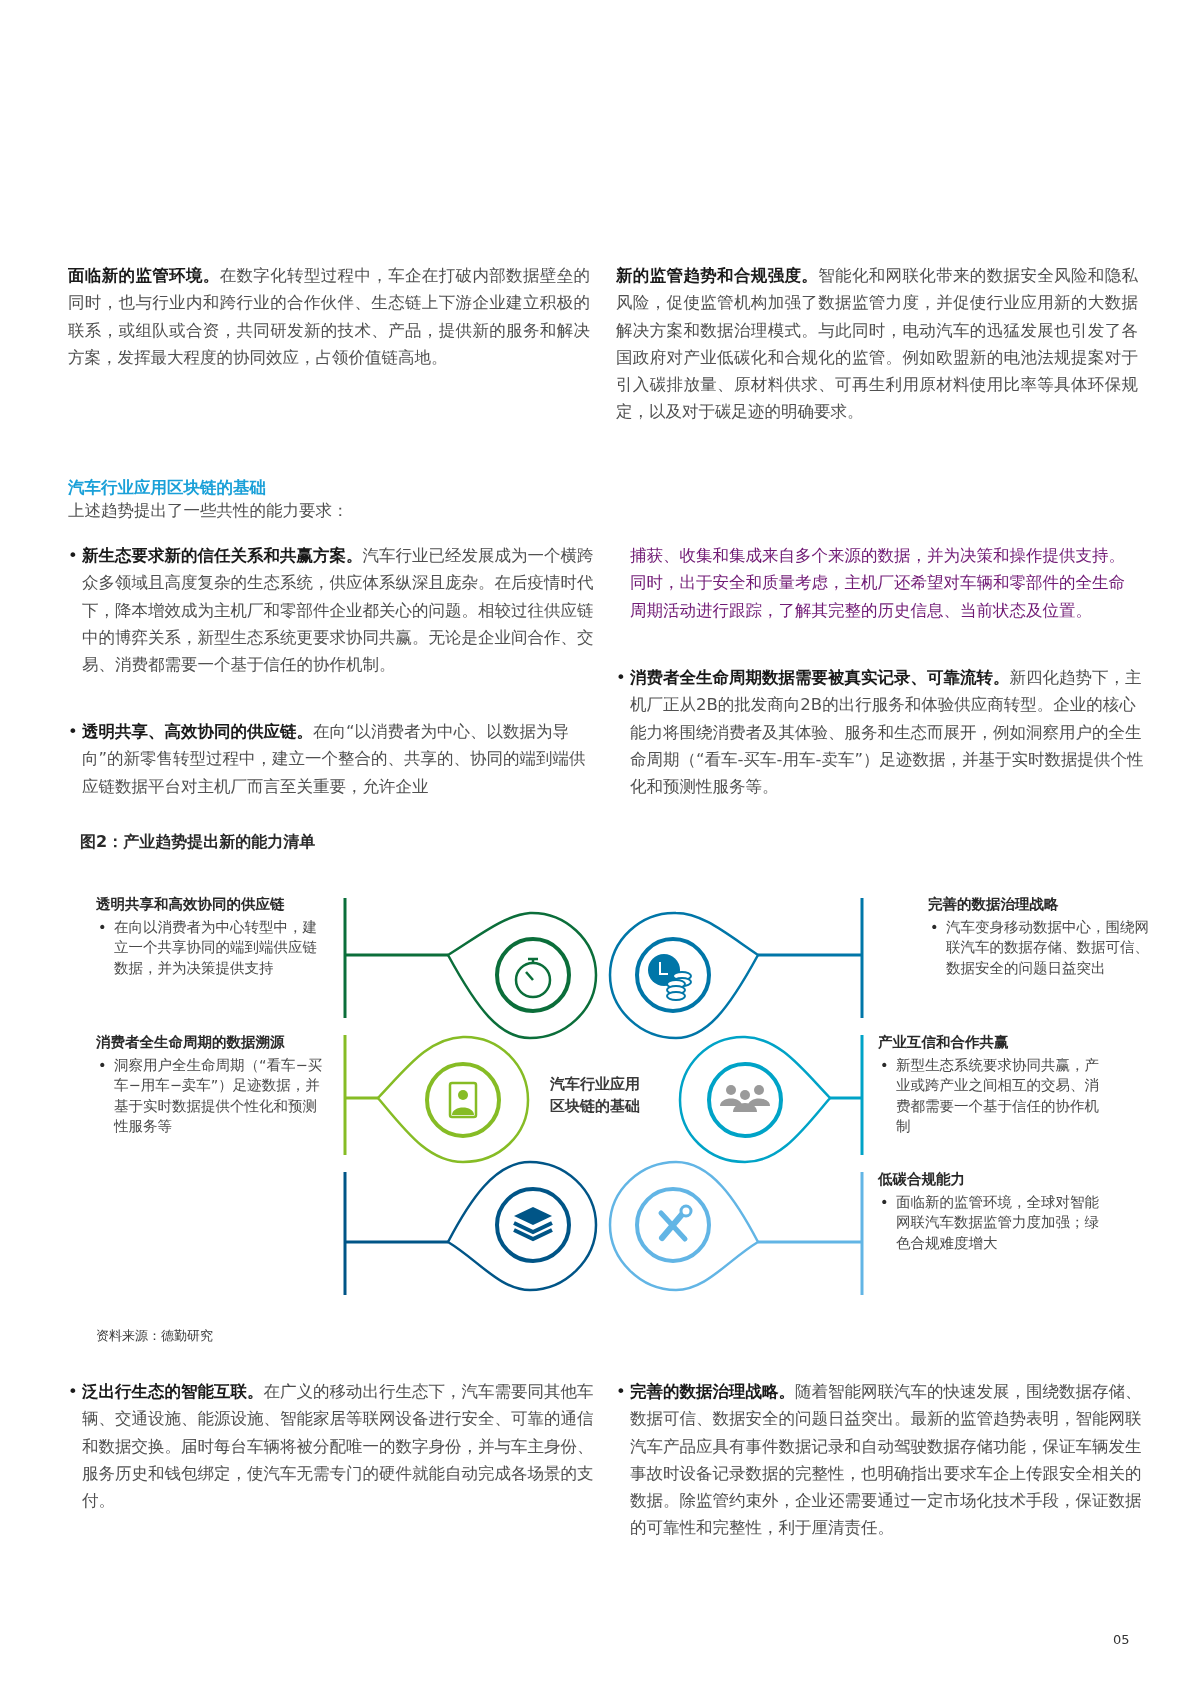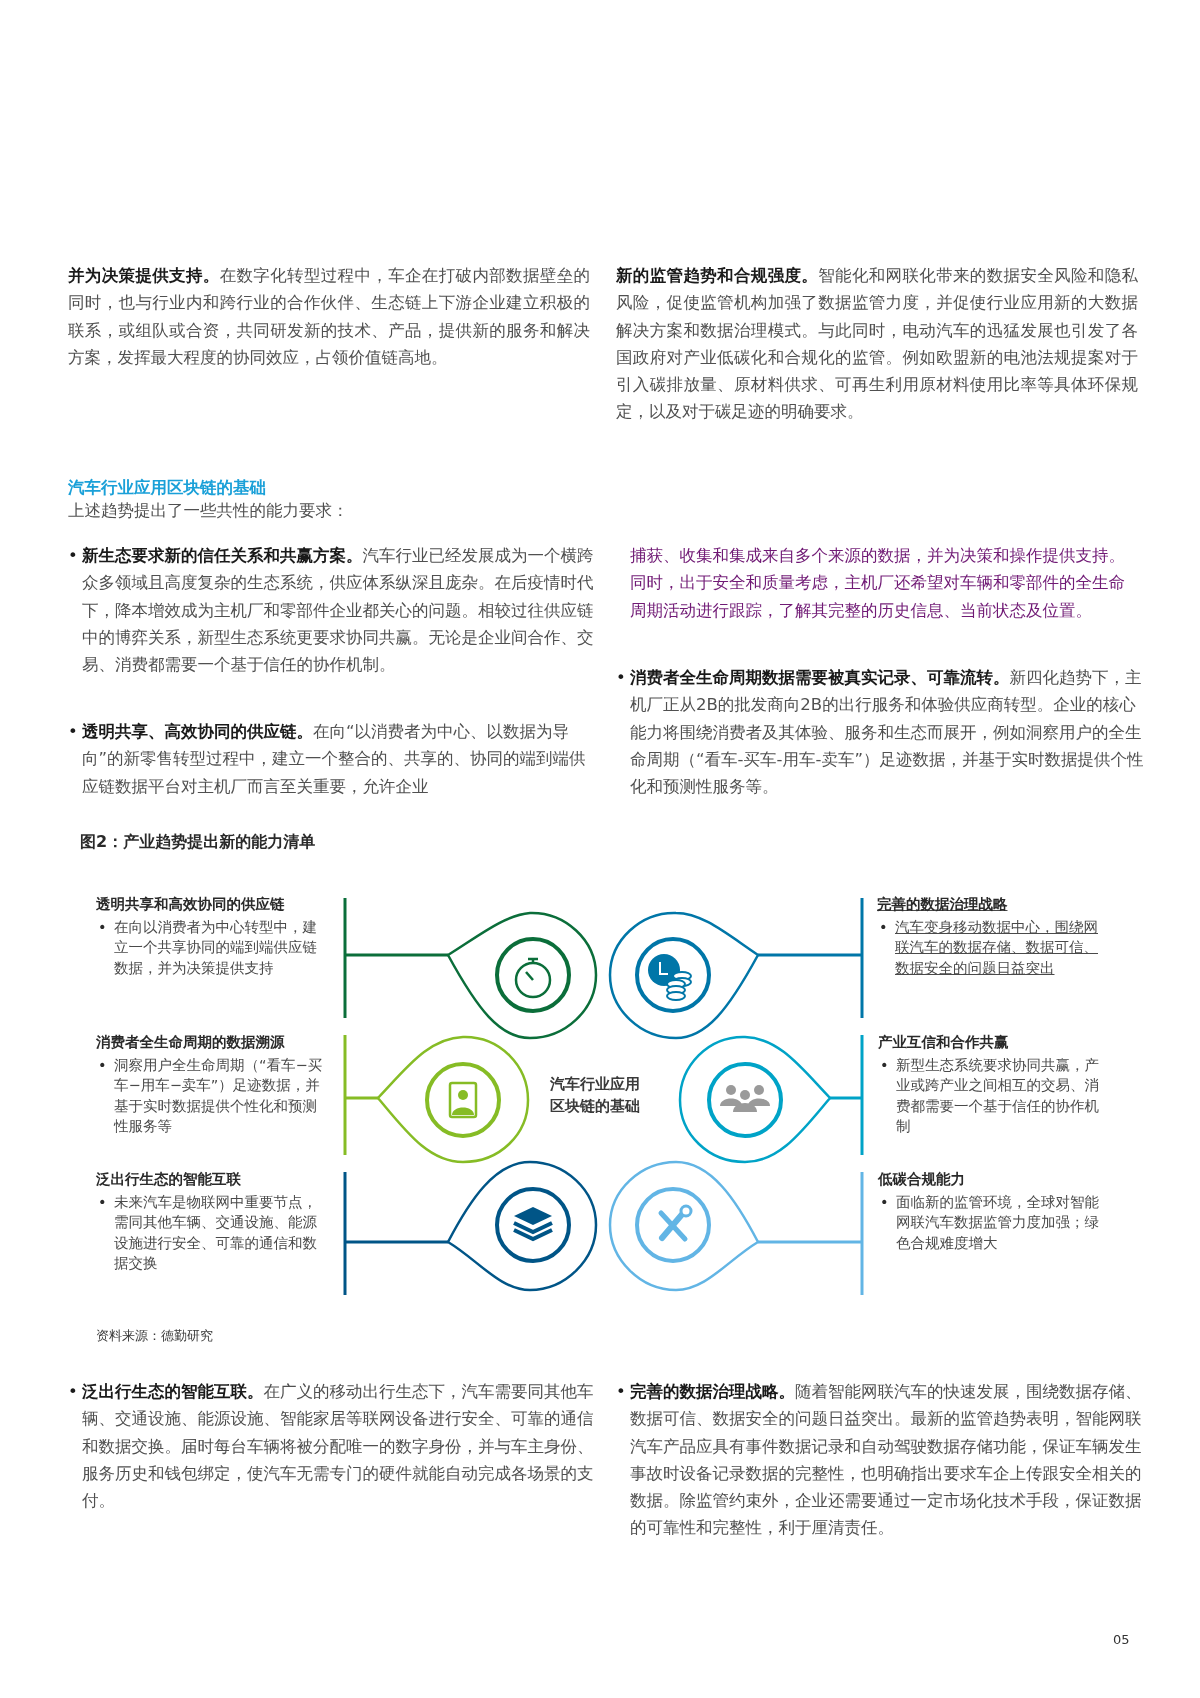--- a/index.html
+++ b/index.html
@@ -22,21 +22,21 @@
   .cap .cap-body::before { content: "•"; position: absolute; left: 2px; top: 0; color: #2a2a2a; }
   .center-label { position: absolute; left: 520px; top: 1073px; width: 120px; text-align: right;
                   font-size: 15px; font-weight: bold; color: #3a3a3a; line-height: 22px; font-family: Liberation Serif, serif; }
   .source { position: absolute; left: 96px; top: 1327px; font-size: 13px; color: #3a3a3a; }
   .page-num { position: absolute; left: 1113px; top: 1632px; font-size: 13px; color: #333; }
 </style>
 </head>
 <body>
 
 <div class="para" style="left:68px; top:262px; width:522px;">
-  <b>并为决策提供支持。</b><span>在数字化转型过程中，车企在打破内部数据壁垒的同时，也与行业内和跨行业的合作伙伴、生态链上下游企业建立积极的联系，或组队或合资，共同研发新的技术、产品，提供新的服务和解决方案，发挥最大程度的协同效应，占领价值链高地。</span>
+  <b>面临新的监管环境。</b><span>在数字化转型过程中，车企在打破内部数据壁垒的同时，也与行业内和跨行业的合作伙伴、生态链上下游企业建立积极的联系，或组队或合资，共同研发新的技术、产品，提供新的服务和解决方案，发挥最大程度的协同效应，占领价值链高地。</span>
 </div>
 <div class="para" style="left:616px; top:262px; width:522px;">
   <b>新的监管趋势和合规强度。</b><span>智能化和网联化带来的数据安全风险和隐私风险，促使监管机构加强了数据监管力度，并促使行业应用新的大数据解决方案和数据治理模式。与此同时，电动汽车的迅猛发展也引发了各国政府对产业低碳化和合规化的监管。例如欧盟新的电池法规提案对于引入碳排放量、原材料供求、可再生利用原材料使用比率等具体环保规定，以及对于碳足迹的明确要求。</span>
 </div>
 
 <div class="section-title">汽车行业应用区块链的基础</div>
 <div class="intro">上述趋势提出了一些共性的能力要求：</div>
 
 <div class="bullet" style="left:68px; top:542px; width:512px;">
   <b>新生态要求新的信任关系和共赢方案。</b><span>汽车行业已经发展成为一个横跨众多领域且高度复杂的生态系统，供应体系纵深且庞杂。在后疫情时代下，降本增效成为主机厂和零部件企业都关心的问题。相较过往供应链中的博弈关系，新型生态系统更要求协同共赢。无论是企业间合作、交易、消费都需要一个基于信任的协作机制。</span>
@@ -138,26 +138,22 @@
   </svg>
 
   <div class="cap" style="left:96px; top:152px; width:232px;">
     <div class="cap-title">消费者全生命周期的数据溯源</div>
     <div class="cap-body">洞察用户全生命周期（“看车−买车−用车−卖车”）足迹数据，并基于实时数据提供个性化和预测性服务等</div>
   </div>
   <div class="cap" style="left:96px; top:14px; width:232px;">
     <div class="cap-title">透明共享和高效协同的供应链</div>
     <div class="cap-body">在向以消费者为中心转型中，建立一个共享协同的端到端供应链数据，并为决策提供支持</div>
   </div>
-  <div class="cap" style="left:96px; top:289px; width:232px;">
-    <div class="cap-title">泛出行生态的智能互联</div>
-    <div class="cap-body">未来汽车是物联网中重要节点，需同其他车辆、交通设施、能源设施进行安全、可靠的通信和数据交换</div>
-  </div>
 
-  <div class="cap" style="left:877px; top:14px; width:232px;text-decoration:underline;">
+  <div class="cap" style="left:928px; top:14px; width:232px;">
     <div class="cap-title">完善的数据治理战略</div>
     <div class="cap-body">汽车变身移动数据中心，围绕网联汽车的数据存储、数据可信、数据安全的问题日益突出</div>
   </div>
   <div class="cap" style="left:878px; top:289px; width:232px;">
     <div class="cap-title">低碳合规能力</div>
     <div class="cap-body">面临新的监管环境，全球对智能网联汽车数据监管力度加强；绿色合规难度增大</div>
   </div>
   <div class="cap" style="left:878px; top:152px; width:232px;">
     <div class="cap-title">产业互信和合作共赢</div>
     <div class="cap-body">新型生态系统要求协同共赢，产业或跨产业之间相互的交易、消费都需要一个基于信任的协作机制</div>

